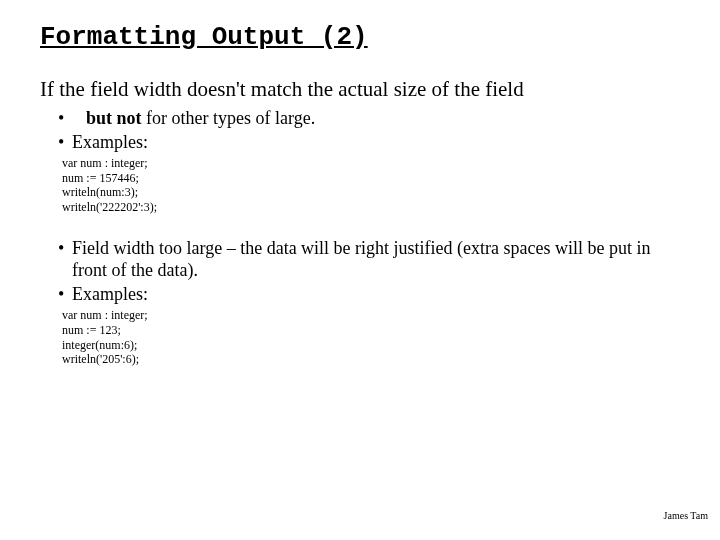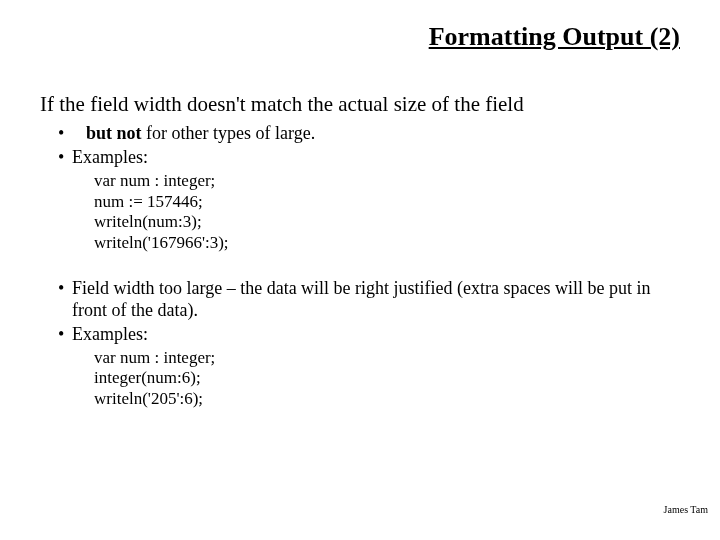--- a/index.html
+++ b/index.html
@@ -12,25 +12,26 @@
     color: #000;
   }
   .slide {
     position: relative;
     width: 720px;
     height: 540px;
     box-sizing: border-box;
     padding: 22px 40px 0 40px;
   }
   .title {
-    text-align: right;
+    text-align: left;
     font-size: 26px;
     font-weight: bold;
     text-decoration: underline;
-    margin: 0 0 40px 0;
+    margin: 0 0 25px 0;
+    font-family: Liberation Mono, monospace;
   }
   .lead {
     font-size: 21px;
     margin: 0 0 6px 0;
   }
   ul.bullets {
     list-style: none;
     margin: 0 0 0 18px;
     padding: 0;
   }
@@ -48,33 +49,33 @@
     top: 0;
   }
   .indent-strong {
     display: block;
     padding-left: 14px;
   }
   strong.bold {
     font-weight: bold;
   }
   .code {
-    font-size: 17px;
+    font-size: 12px;
     line-height: 1.22;
-    margin: 2px 0 12px 54px;
+    margin: 2px 0 12px 22px;
   }
   .code div {
     white-space: pre;
   }
   .spacer {
     height: 12px;
   }
   .footer {
     position: absolute;
-    bottom: 25px;
+    bottom: 19px;
     right: 12px;
     font-size: 10px;
     margin-top: 24px;
   }
 </style>
 </head>
 <body>
 
 <div class="slide">
 
@@ -90,34 +91,35 @@
     </li>
     <li>
       <span>Examples:</span>
     </li>
   </ul>
 
   <div class="code">
     <div>var num : integer;</div>
     <div>num := 157446;</div>
     <div>writeln(num:3);</div>
-    <div>writeln('167966':3);</div>
+    <div>writeln('222202':3);</div>
   </div>
 
   <div class="spacer"></div>
 
   <ul class="bullets">
     <li>
       <span>Field width too large – the data will be right justified (extra spaces will be put in front of the data).</span>
     </li>
     <li>
       <span>Examples:</span>
     </li>
   </ul>
 
   <div class="code">
     <div>var num : integer;</div>
+    <div>num := 123;</div>
     <div>integer(num:6);</div>
     <div>writeln('205':6);</div>
   </div>
 
   <div class="footer">James Tam</div>
 </div>
 
 </body></html>

